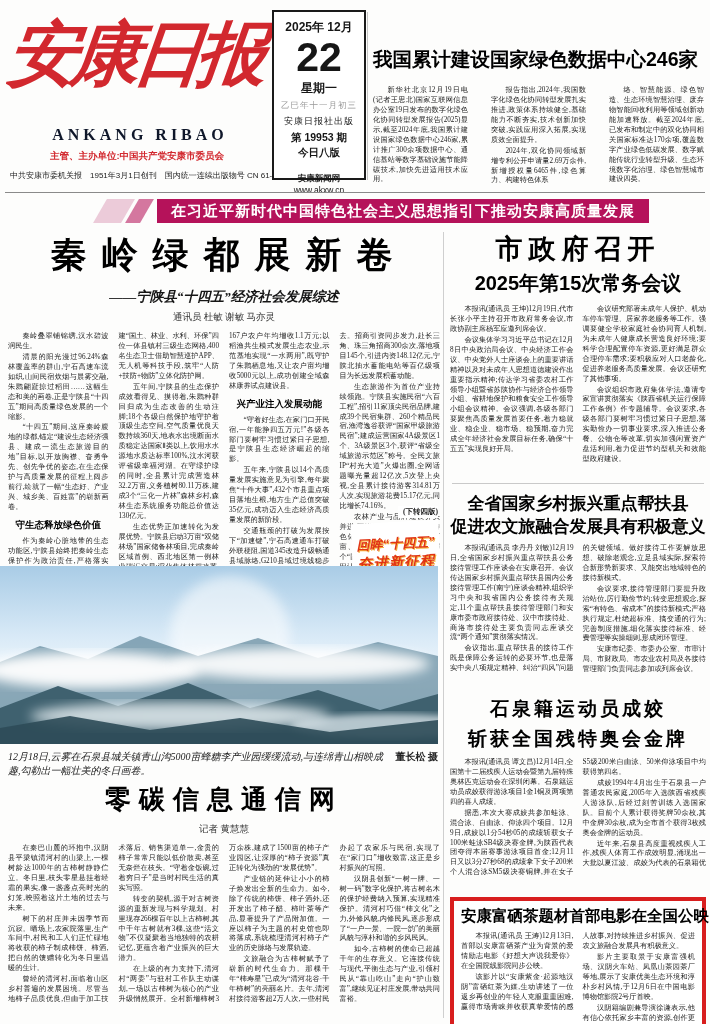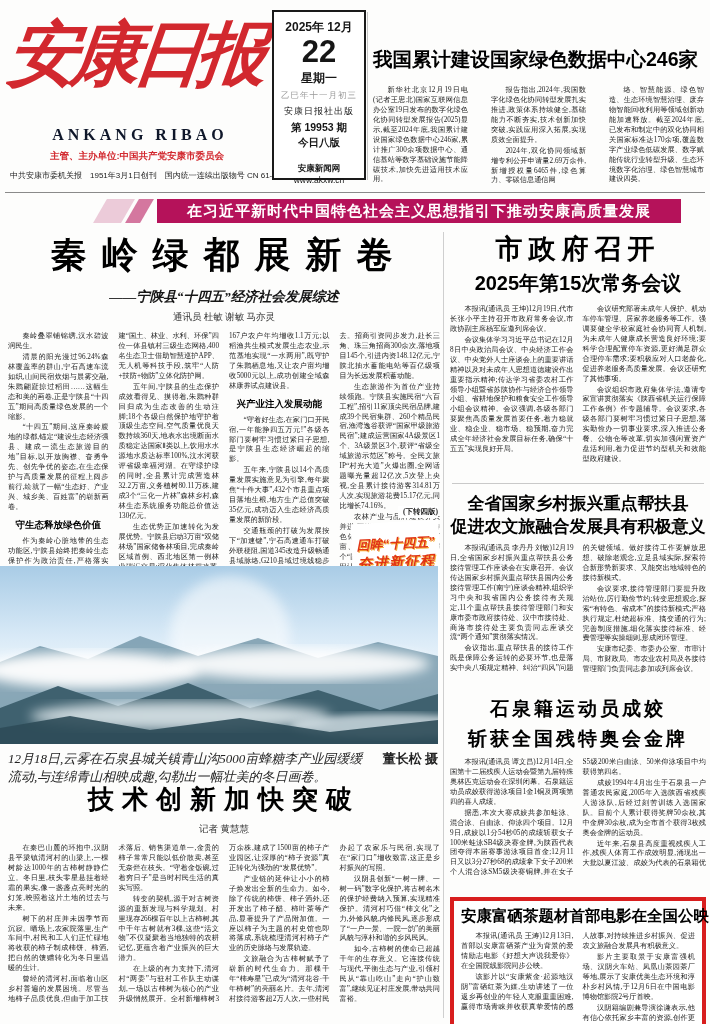--- a/index.html
+++ b/index.html
@@ -15,21 +15,21 @@
            transform:skewX(-6deg);white-space:nowrap;}
   .m-latin{position:absolute;left:22px;top:126px;width:236px;text-align:center;color:#0f172a;
            font-weight:bold;font-size:16px;letter-spacing:4px;}
   .m-super{position:absolute;left:8px;top:150px;width:258px;text-align:center;color:#d2282e;
            font-size:9.5px;font-weight:bold;font-family:"Liberation Sans",sans-serif;}
   .m-footer{position:absolute;left:10px;top:170px;width:352px;font-size:8px;color:#222;
             font-family:"Liberation Sans",sans-serif;white-space:nowrap;}
   .datebox{position:absolute;left:272px;top:10px;width:90px;height:166px;border:2px solid #1a1a1a;
            text-align:center;font-family:"Liberation Sans",sans-serif;background:#fff;}
   .db-ym{font-size:12px;font-weight:bold;margin-top:7px;}
-  .db-day{font-size:31px;font-weight:bold;line-height:1.05;}
+  .db-day{font-size:41px;font-weight:bold;line-height:1.05;}
   .db-week{font-size:12px;font-weight:bold;margin-top:1px;}
   .db-lunar{font-size:8.5px;color:#9b9b9b;margin-top:3px;letter-spacing:1px;}
   .db-pub{font-size:9px;margin-top:3px;letter-spacing:1px;}
   .db-issue{font-size:10.5px;font-weight:bold;margin-top:3px;}
   .db-pages{font-size:10.5px;font-weight:bold;margin-top:1px;}
   .db-site{font-size:8.5px;font-weight:bold;margin-top:13px;}
   .db-url{font-size:8.5px;text-align:center;}
   .vline-mast{position:absolute;left:367px;top:12px;width:1px;height:168px;background:#c5c5c5;}
   
   .top-story{position:absolute;left:373px;top:46px;width:331px;}
@@ -37,21 +37,21 @@
                white-space:nowrap;color:#000;}
   .ts-cols{display:flex;gap:23px;margin-top:13px;height:102px;overflow:hidden;}
   .ts-col{flex:1;}
   .rule-top{position:absolute;left:5px;top:192px;width:700px;height:1px;background:#8a8a8a;}
   
   .banner{position:absolute;left:100px;top:199px;height:24px;display:flex;align-items:stretch;}
   .banner .s1{width:28px;background:#eccbd9;transform:skewX(-30deg);}
   .banner .s2{width:15px;background:#d4779f;transform:skewX(-30deg);margin-left:4px;margin-right:10px;}
   .banner-main{background:#b5125a;color:#fff;font-family:"Liberation Sans",sans-serif;
                font-weight:bold;font-size:15px;display:flex;align-items:center;
-               padding:0 30px;letter-spacing:1px;white-space:nowrap;}
+               padding:0 14px;letter-spacing:1px;white-space:nowrap;}
   
   .lead{position:absolute;left:8px;top:231px;width:432px;}
   .lead-h1{font-family:"Liberation Sans",sans-serif;font-weight:bold;font-size:36px;
            letter-spacing:15px;text-align:center;white-space:nowrap;margin-left:10px;color:#000;}
   .lead-sub{text-align:center;font-size:13.5px;font-style:italic;font-weight:bold;margin-top:8px;}
   .lead-byline{text-align:center;font-size:9.5px;margin-top:5px;color:#333;}
   .lead-body{position:relative;margin-top:8px;height:252px;column-count:4;column-gap:10px;overflow:hidden;}
   .continued{position:absolute;right:2px;bottom:66px;font-size:7.5px;font-weight:bold;
              background:#fff;padding:1px 0 1px 5px;}
   .badge{position:absolute;right:0;bottom:0;width:88px;height:62px;background:#fff;
@@ -74,21 +74,21 @@
   .rec-body{height:148px;margin-top:6px;}
   .ath-t{font-size:19px;letter-spacing:3px;margin-top:4px;}
   .ath-body{height:130px;margin-top:6px;}
   .movie{border:4px solid #d81e1e;margin-top:9px;padding:5px 7px;background:#fff;}
   .movie-t{font-family:"Liberation Sans",sans-serif;font-weight:bold;font-size:15.5px;
            text-align:center;white-space:nowrap;color:#000;}
   .movie-body{height:94px;margin-top:5px;}
   
   .photo{position:absolute;left:0;top:566px;width:438px;height:178px;overflow:hidden;}
   .caption-row{position:absolute;left:8px;top:750px;width:430px;display:flex;
-               font-size:13px;font-style:italic;color:#222;}
+               font-size:10px;font-style:italic;color:#222;}
   .caption{flex:1;}
   .credit{font-weight:bold;font-style:normal;margin-left:12px;white-space:nowrap;}
   
   .persimmon{position:absolute;left:8px;top:782px;width:432px;}
   .per-t{font-weight:bold;font-size:26px;letter-spacing:8px;text-align:center;color:#000;}
   .per-by{text-align:center;font-size:9.5px;margin-top:6px;color:#333;}
   .per-body{margin-top:8px;height:176px;column-count:4;column-gap:10px;overflow:hidden;}
 </style>
 </head>
 <body>
@@ -114,21 +114,21 @@
   <div class="vline-mast"></div>
 
   <div class="top-story">
     <div class="ts-headline">我国累计建设国家绿色数据中心246家</div>
     <div class="ts-cols">
       <div class="ts-col">
         <p class="body">新华社北京12月19日电(记者王思北)国家互联网信息办公室19日发布的数字化绿色化协同转型发展报告(2025)显示,截至2024年底,我国累计建设国家绿色数据中心246家,累计推广300余项数据中心、通信基站等数字基础设施节能降碳技术,加快先进适用技术应用。</p>
       </div>
       <div class="ts-col">
         <p class="body">报告指出,2024年,我国数字化绿色化协同转型发展扎实推进,政策体系持续健全,基础能力不断夯实,技术创新加快突破,实践应用深入拓展,实现质效全面提升。</p>
-        <p class="body">2024年,双化协同领域新增专利公开申请量2.69万余件,新增授权量6465件,绿色算力、零碳信息通信网</p>
+        <p class="body">2024年,双化协同领域新增专利公开申请量2.69万余件,新增授权量6465件,绿色算力、构建特色体系</p>
       </div>
       <div class="ts-col">
         <p class="body">络、智慧能源、绿色智造、生态环境智慧治理、废弃物智能回收利用等领域创新动能加速释放。截至2024年底,已发布和制定中的双化协同相关国家标准达170余项,覆盖数字产业绿色低碳发展、数字赋能传统行业转型升级、生态环境数字化治理、绿色智慧城市建设四类。</p>
       </div>
     </div>
   </div>
 
   <div class="rule-top"></div>
 
   <div class="banner">
@@ -240,21 +240,21 @@
       <ellipse cx="390" cy="160" rx="100" ry="12" fill="#e8f1f5" opacity="0.7" filter="url(#blur3)"></ellipse>
       <path d="M0,162 L70,150 L150,164 L240,152 L330,166 L438,154 L438,178 L0,178 Z" fill="#2e4b58" opacity="0.9"></path>
     </svg>
   </div>
   <div class="caption-row">
     <div class="caption">12月18日,云雾在石泉县城关镇青山沟5000亩蜂糖李产业园缓缓流动,与连绵青山相映成趣,勾勒出一幅壮美的冬日画卷。</div>
     <div class="credit">董长松 摄</div>
   </div>
 
   <div class="persimmon">
-    <div class="per-t">技术创新加快突破</div>
+    <div class="per-t">零碳信息通信网</div>
     <div class="per-by">记者 黄慧慧</div>
     <div class="per-body">
       <p class="body">在秦巴山麓的环抱中,汉阴县平梁镇清河村的山梁上,一棵树龄达1000年的古柿树静静伫立。冬日里,枝头零星悬挂着经霜的果实,像一盏盏点亮时光的灯笼,映照着这片土地的过去与未来。</p>
       <p class="body">树下的村庄并未因季节而沉寂。晒场上,农家院落里,生产车间中,村民和工人们正忙碌地将收获的柿子制成柿饼、柿酒,把自然的馈赠转化为冬日里温暖的生计。</p>
       <p class="body">曾经的清河村,面临着山区乡村普遍的发展困境。尽管当地柿子品质优良,但由于加工技术落后、销售渠道单一,金贵的柿子常常只能以低价散卖,甚至无奈烂在枝头。“守着金饭碗,过着穷日子”是当时村民生活的真实写照。</p>
       <p class="body">转变的契机,源于对古树资源的重新发现与科学规划。村里现存266棵百年以上古柿树,其中千年古树就有3棵,这些“活文物”不仅凝聚着当地独特的农耕记忆,更蕴含着产业振兴的巨大潜力。</p>
       <p class="body">在上级的有力支持下,清河村“两委”与驻村工作队主动谋划,一场以古柿树为核心的产业升级悄然展开。全村新增柿树3万余株,建成了1500亩的柿子产业园区,让深厚的“柿子资源”真正转化为强劲的“发展优势”。</p>
       <p class="body">产业链的延伸让小小的柿子焕发出全新的生命力。如今,除了传统的柿饼、柿子酒外,还开发出了柿子醋、柿叶茶等产品,显著提升了产品附加值。一座以柿子为主题的村史馆也即将落成,系统梳理清河村柿子产业的历史脉络与发展轨迹。</p>
       <p class="body">文旅融合为古柿树赋予了崭新的时代生命力。那棵千年“柿寿星”已成为“清河花谷·千年柿树”的亮丽名片。去年,清河村接待游客超2万人次,一些村民办起了农家乐与民宿,实现了在“家门口”增收致富,这正是乡村振兴的写照。</p>
       <p class="body">汉阴县创新“一树一牌、一树一码”数字化保护,将古树名木的保护经费纳入预算,实现精准保护。清河村巧借“柿文化”之力,外修风貌,内修民风,逐步形成了“一户一景、一院一韵”的美丽风貌与淳朴和谐的乡风民风。</p>

